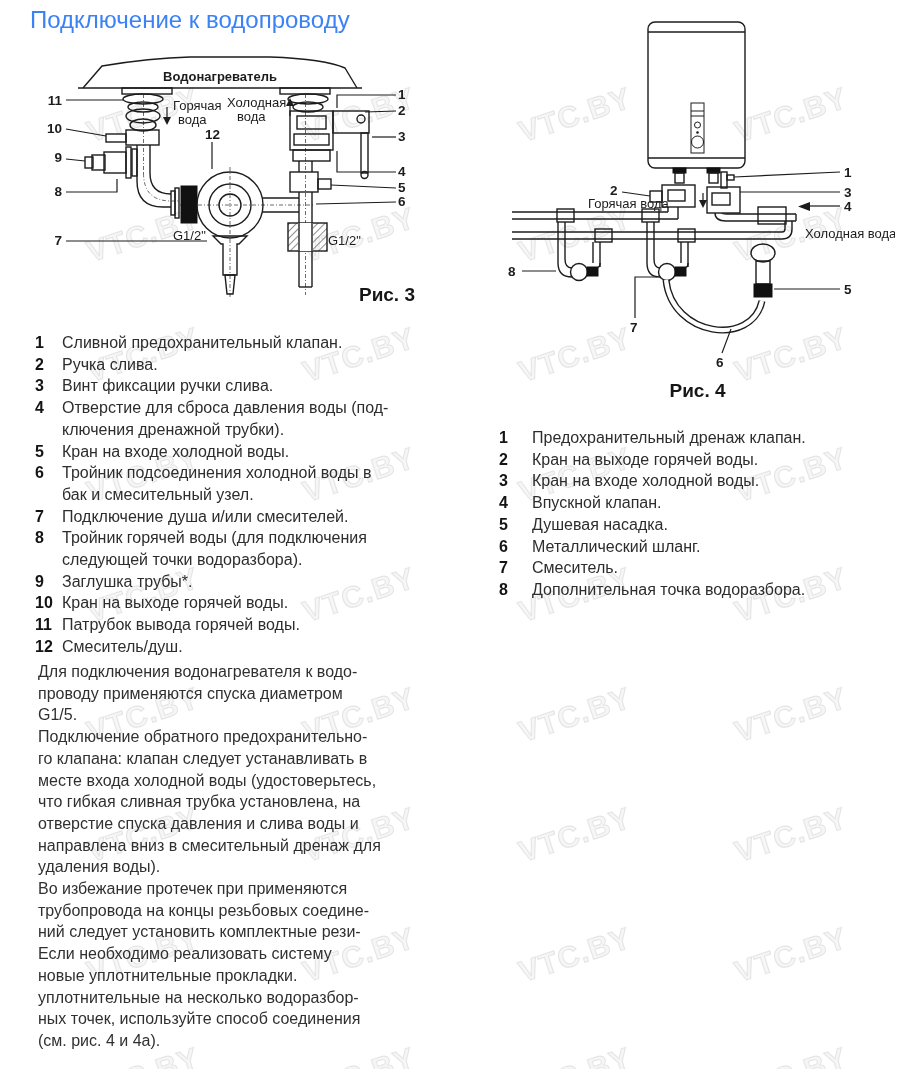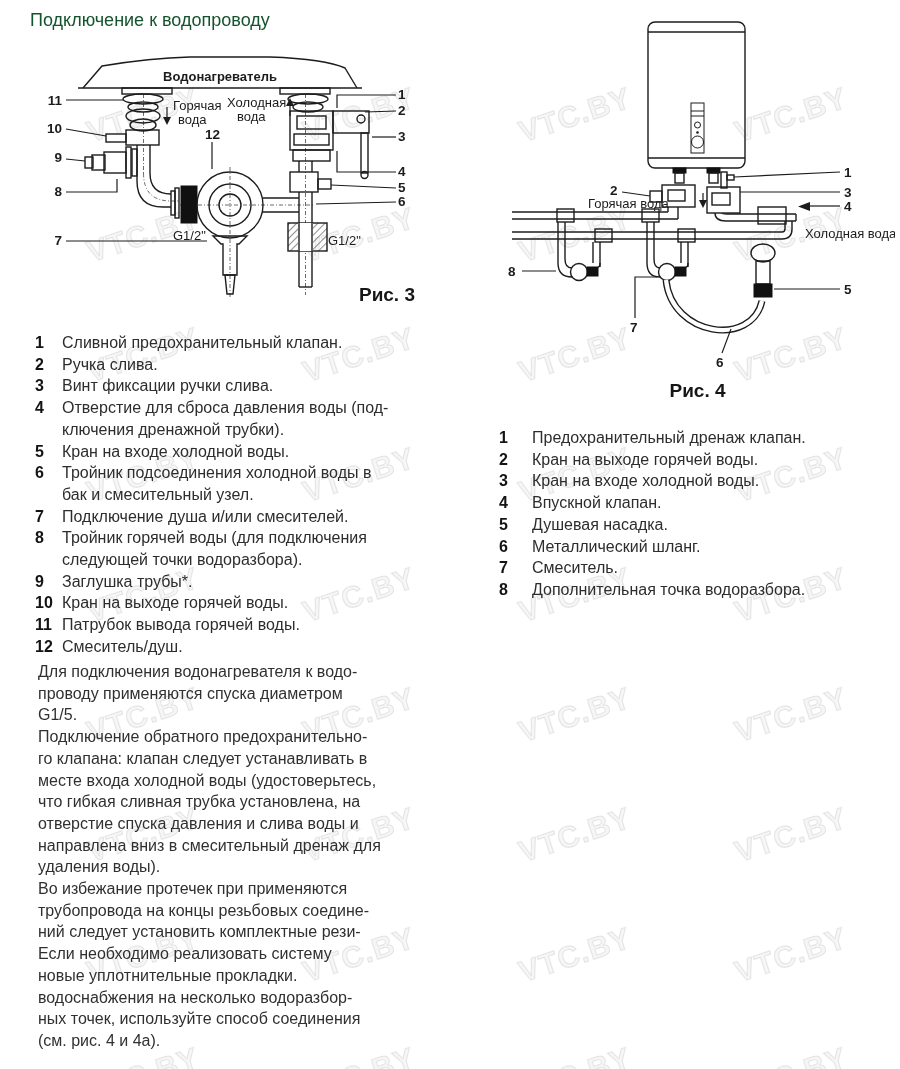--- a/index.html
+++ b/index.html
@@ -2,21 +2,21 @@
 <html><head>
 <meta charset="utf-8">
 <style>
   html,body{margin:0;padding:0;background:#fff;}
   .page{position:relative;width:900px;height:1069px;background:#ffffff;overflow:hidden;
         font-family:"Liberation Sans",sans-serif;color:#2d2d2d;}
   .wm-layer{position:absolute;inset:0;z-index:0;pointer-events:none;}
   .wm{position:absolute;font-weight:700;font-size:30px;letter-spacing:1px;
       transform:rotate(-18deg);color:rgba(0,0,0,0.035);
       -webkit-text-stroke:1.2px rgba(0,0,0,0.085);white-space:nowrap;}
-  .title{position:absolute;left:30px;top:5px;font-size:18px;line-height:30px;color:#14532d;z-index:1;}
+  .title{position:absolute;left:30px;top:5px;font-size:24px;line-height:30px;color:#3b82f6;z-index:1;}
   .fig-caption{position:absolute;z-index:1;font-weight:700;font-size:19px;color:#161616;text-align:center;}
   .legend{position:absolute;z-index:1;font-size:16px;line-height:21.7px;}
   .legend-item{display:flex;}
   .legend-num{font-weight:700;color:#141414;flex:0 0 27px;}
   .legend-wide .legend-num{flex:0 0 33px;}
   .legend-text{flex:1;}
   .bodytext{position:absolute;z-index:1;left:38px;top:661px;width:416px;
             font-size:16px;line-height:21.7px;color:#303030;}
   .bodytext .italic{}
   svg.fig{position:absolute;z-index:1;}
@@ -476,18 +476,18 @@
       <div class="bt-line">месте входа холодной воды (удостоверьтесь,</div>
       <div class="bt-line">что гибкая сливная трубка установлена, на</div>
       <div class="bt-line">отверстие спуска давления и слива воды и</div>
       <div class="bt-line">направлена вниз в смесительный дренаж для</div>
       <div class="bt-line">удаления воды).</div>
       <div class="bt-line">Во избежание протечек при применяются</div>
       <div class="bt-line">трубопровода на концы резьбовых соедине-</div>
       <div class="bt-line">ний следует установить комплектные рези-</div>
       <div class="bt-line">Если необходимо реализовать систему</div>
       <div class="bt-line">новые уплотнительные прокладки.</div>
-      <div class="bt-line">водоснабжения на несколько водоразбор-</div>
+      <div class="bt-line">уплотнительные на несколько водоразбор-</div>
       <div class="bt-line">ных точек, используйте способ соединения</div>
       <div class="bt-line italic">(см. рис. 4 и 4а).</div>
     </div>
 
 </div>
 
 </body></html>

